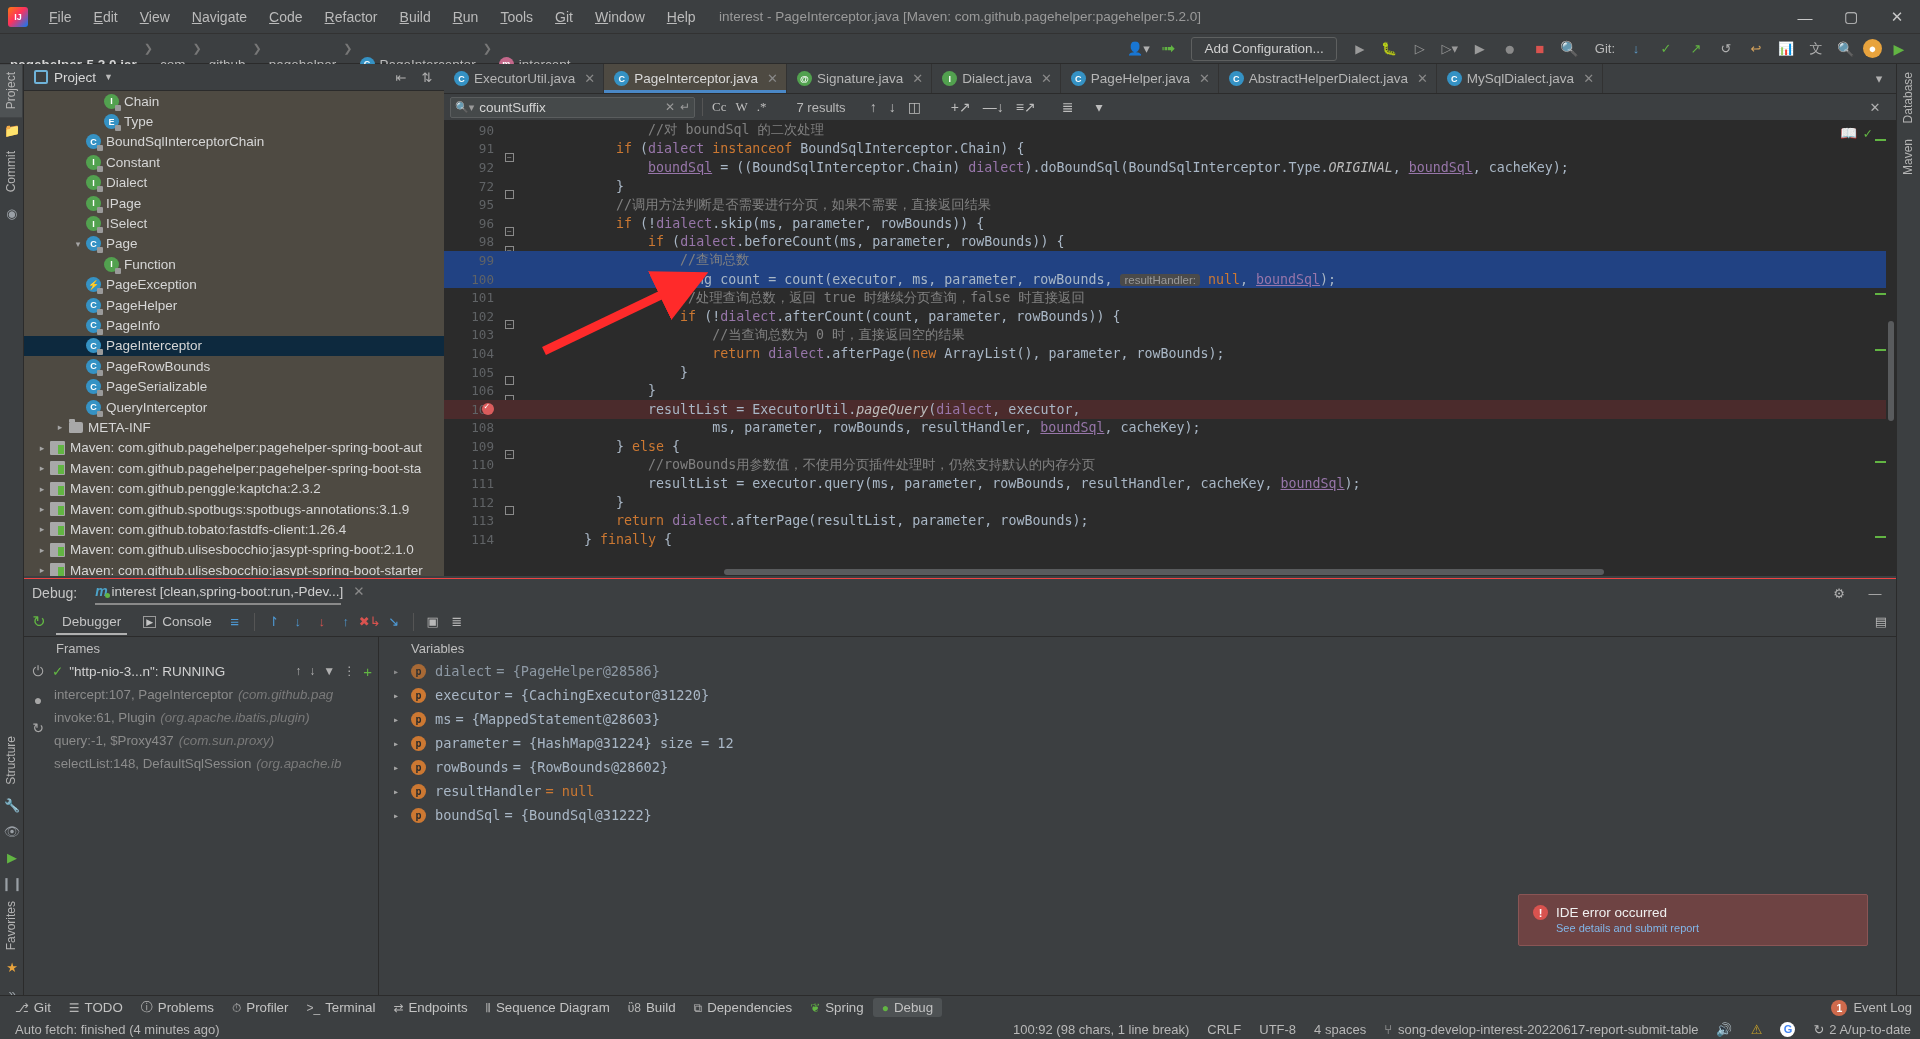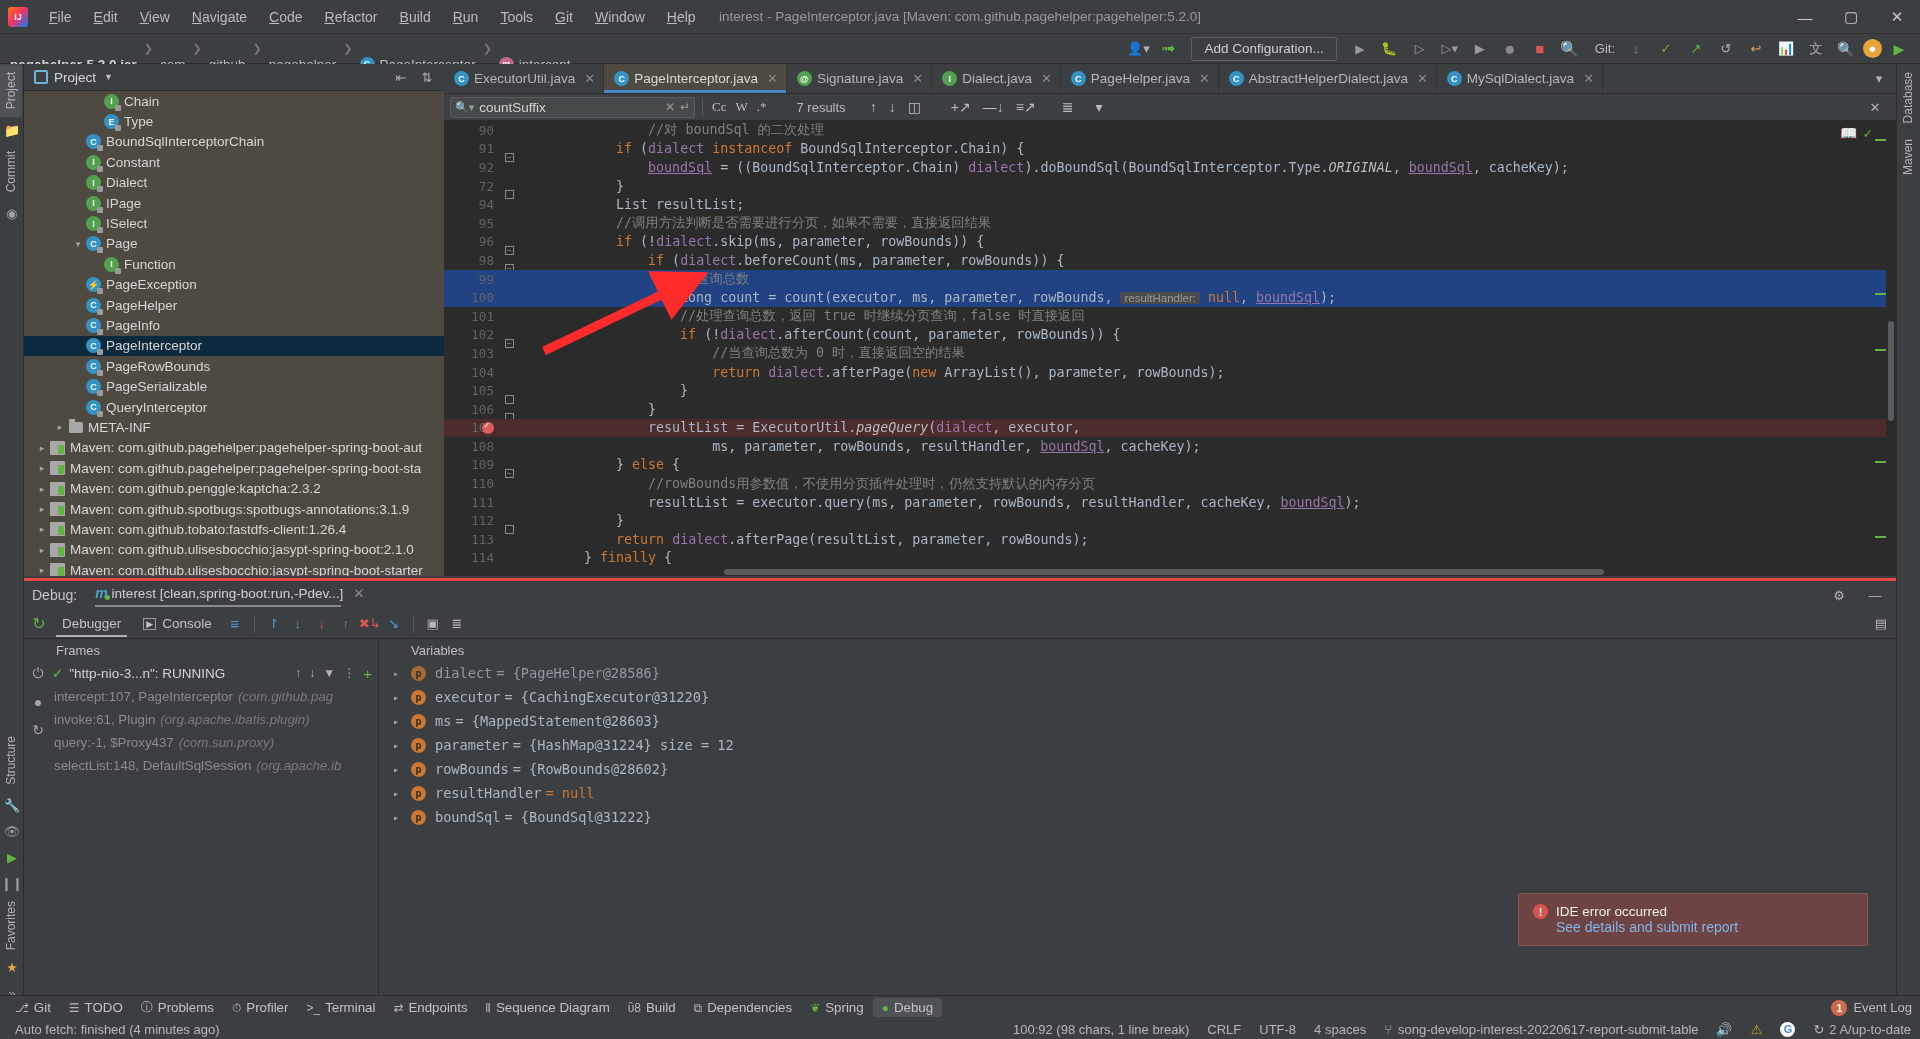--- a/index.html
+++ b/index.html
@@ -217,21 +217,21 @@
   }
   .editor-hthumb{position:absolute;left:220px;width:880px;height:6px;background:#595b5d;border-radius:3px;}
   .ed-gut-right{
     position:absolute;right:24px;top:4px;display:flex;gap:6px;align-items:center;z-index:5;
   }
   .arrow-annot{position:absolute;pointer-events:none;}
 
   
   .debug-panel{
     position:absolute;left:24px;right:24px;top:578px;bottom:33px;background:#3c3f41;
-    border-top:3px solid #ef4444;
+    border-top:1px solid #ef4444;
   }
   .debug-head{
     height:28px;display:flex;align-items:center;padding-left:8px;
   }
   .debug-lbl{font-size:14px;color:#c6c6c6;margin-right:18px;}
   .debug-cfg{
     display:flex;align-items:center;font-size:13.5px;color:#d0d0d0;position:relative;padding-bottom:4px;
   }
   .mvn-m{color:#4ca3c9;font-style:italic;font-weight:bold;font-size:14px;margin-right:4px;position:relative;}
   .mvn-m::after{content:"";position:absolute;right:-2px;bottom:1px;width:5px;height:5px;border-radius:50%;background:#62b543;}
@@ -282,21 +282,21 @@
   .balloon{
     position:absolute;right:28px;bottom:60px;width:350px;background:#6e4343;
     border:1px solid #8a5555;border-radius:2px;padding:10px 14px;
   }
   .balloon-row{display:flex;align-items:center;gap:8px;}
   .err-ico{
     width:15px;height:15px;border-radius:50%;background:#d9534f;color:#fff;font-size:11px;font-weight:bold;
     display:inline-flex;align-items:center;justify-content:center;
   }
   .balloon-title{color:#f0f0f0;font-size:13.5px;}
-  .balloon-link{color:#82b6e8;font-size:14px;margin-top:7px;margin-left:23px;text-decoration:none;}
+  .balloon-link{color:#82b6e8;font-size:11px;margin-top:7px;margin-left:23px;text-decoration:none;}
   .toolwin-bar{
     position:absolute;left:0;right:0;bottom:20px;height:24px;background:#3c3f41;
     display:flex;align-items:center;padding-left:6px;gap:0;border-top:1px solid #2b2b2b;
   }
   .twb{display:flex;align-items:center;gap:5px;padding:2px 9px;font-size:13.3px;color:#c3c3c3;border-radius:3px;}
   .twb.active{background:#4e5254;}
   .twb-right{margin-left:auto;display:flex;align-items:center;gap:6px;padding-right:8px;}
   .evt-badge{
     background:#cf6a4c;color:#fff;border-radius:50%;width:16px;height:16px;font-size:10.5px;
     display:inline-flex;align-items:center;justify-content:center;font-weight:bold;
@@ -630,21 +630,20 @@
         <span class="icon-btn">✕</span>
       </div>
     </div>
 
     <div class="codewrap">
       <div id="code">
           <div class="coderow"><span class="gutter">90</span><span class="foldcol"><span class="foldline"></span></span><span class="code"><span class="cm">                //对 boundSql 的二次处理</span></span></div>
           <div class="coderow"><span class="gutter">91</span><span class="foldcol"><span class="fold">−</span></span><span class="code"><span class="txt">            </span><span class="kw">if</span><span class="txt"> (</span><span class="fld">dialect</span><span class="txt"> </span><span class="kw">instanceof</span><span class="txt"> BoundSqlInterceptor.Chain) {</span></span></div>
           <div class="coderow"><span class="gutter">92</span><span class="foldcol"><span class="foldline"></span></span><span class="code"><span class="txt">                </span><span class="fldu">boundSql</span><span class="txt"> = ((BoundSqlInterceptor.Chain) </span><span class="fld">dialect</span><span class="txt">).doBoundSql(BoundSqlInterceptor.Type.</span><span class="sta">ORIGINAL</span><span class="txt">, </span><span class="fldu">boundSql</span><span class="txt">, cacheKey);</span></span></div>
           <div class="coderow"><span class="gutter">72</span><span class="foldcol"><span class="fold"></span></span><span class="code"><span class="txt">            }</span></span></div>
-          <div class="coderow"><span class="gutter">94</span><span class="foldcol"><span class="foldline"></span></span><span class="code"><span class="txt">            List resultList;</span></span></div>
           <div class="coderow"><span class="gutter">95</span><span class="foldcol"><span class="foldline"></span></span><span class="code"><span class="cm">            //调用方法判断是否需要进行分页，如果不需要，直接返回结果</span></span></div>
           <div class="coderow"><span class="gutter">96</span><span class="foldcol"><span class="fold">−</span></span><span class="code"><span class="txt">            </span><span class="kw">if</span><span class="txt"> (!</span><span class="fld">dialect</span><span class="txt">.skip(ms, parameter, rowBounds)) {</span></span></div>
           <div class="coderow"><span class="gutter">98</span><span class="foldcol"><span class="fold">−</span></span><span class="code"><span class="txt">                </span><span class="kw">if</span><span class="txt"> (</span><span class="fld">dialect</span><span class="txt">.beforeCount(ms, parameter, rowBounds)) {</span></span></div>
           <div class="coderow hl"><span class="gutter">99</span><span class="foldcol"><span class="foldline"></span></span><span class="code"><span class="cm">                    //查询总数</span></span></div>
           <div class="coderow hl"><span class="gutter">100</span><span class="foldcol"><span class="foldline"></span></span><span class="code"><span class="txt">                    Long count = count(executor, ms, parameter, rowBounds, </span><span class="hint">resultHandler:</span><span class="txt"> </span><span class="kw">null</span><span class="txt">, </span><span class="fldu">boundSql</span><span class="txt">);</span></span></div>
           <div class="coderow"><span class="gutter">101</span><span class="foldcol"><span class="foldline"></span></span><span class="code"><span class="cm">                    //处理查询总数，返回 true 时继续分页查询，false 时直接返回</span></span></div>
           <div class="coderow"><span class="gutter">102</span><span class="foldcol"><span class="fold">−</span></span><span class="code"><span class="txt">                    </span><span class="kw">if</span><span class="txt"> (!</span><span class="fld">dialect</span><span class="txt">.afterCount(count, parameter, rowBounds)) {</span></span></div>
           <div class="coderow"><span class="gutter">103</span><span class="foldcol"><span class="foldline"></span></span><span class="code"><span class="cm">                        //当查询总数为 0 时，直接返回空的结果</span></span></div>
           <div class="coderow"><span class="gutter">104</span><span class="foldcol"><span class="foldline"></span></span><span class="code"><span class="txt">                        </span><span class="kw">return</span><span class="txt"> </span><span class="fld">dialect</span><span class="txt">.afterPage(</span><span class="kw">new</span><span class="txt"> ArrayList(), parameter, rowBounds);</span></span></div>
           <div class="coderow"><span class="gutter">105</span><span class="foldcol"><span class="fold"></span></span><span class="code"><span class="txt">                    }</span></span></div>

